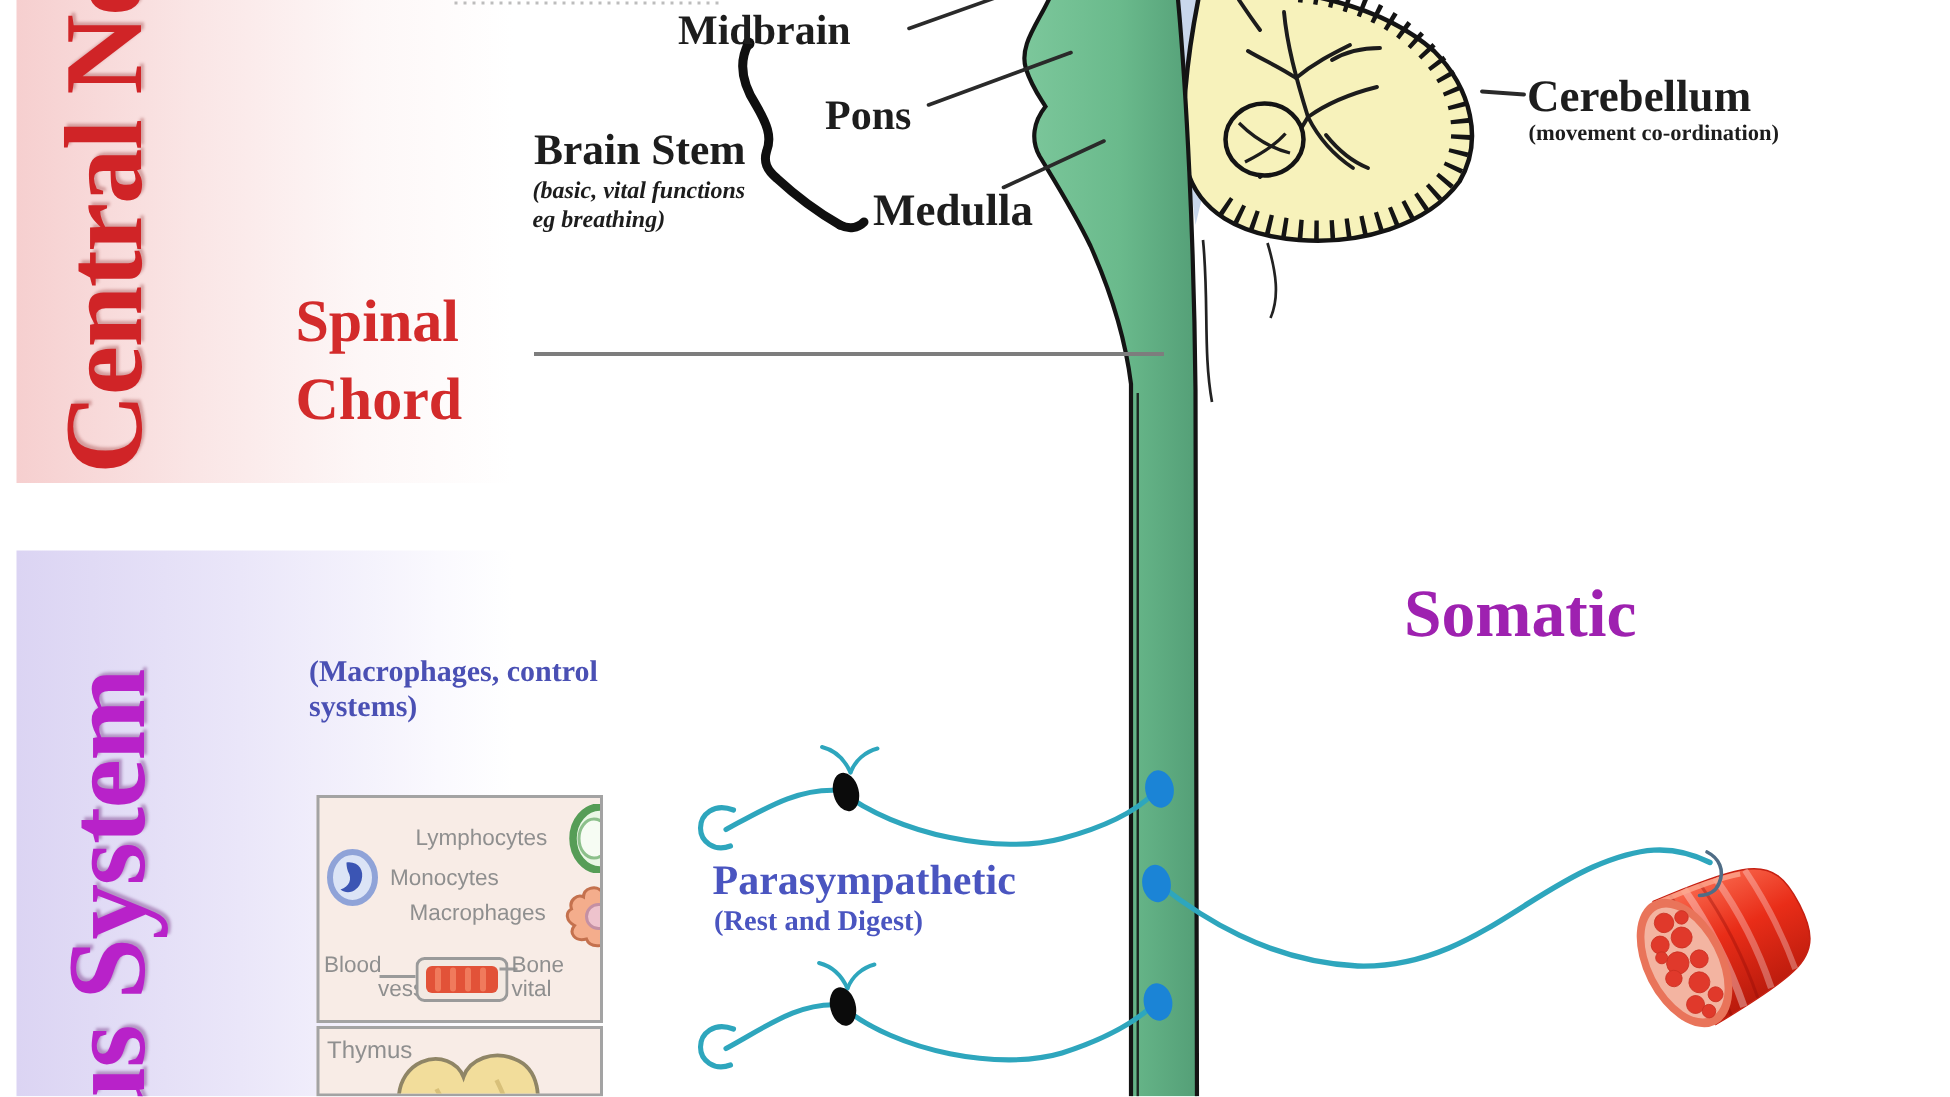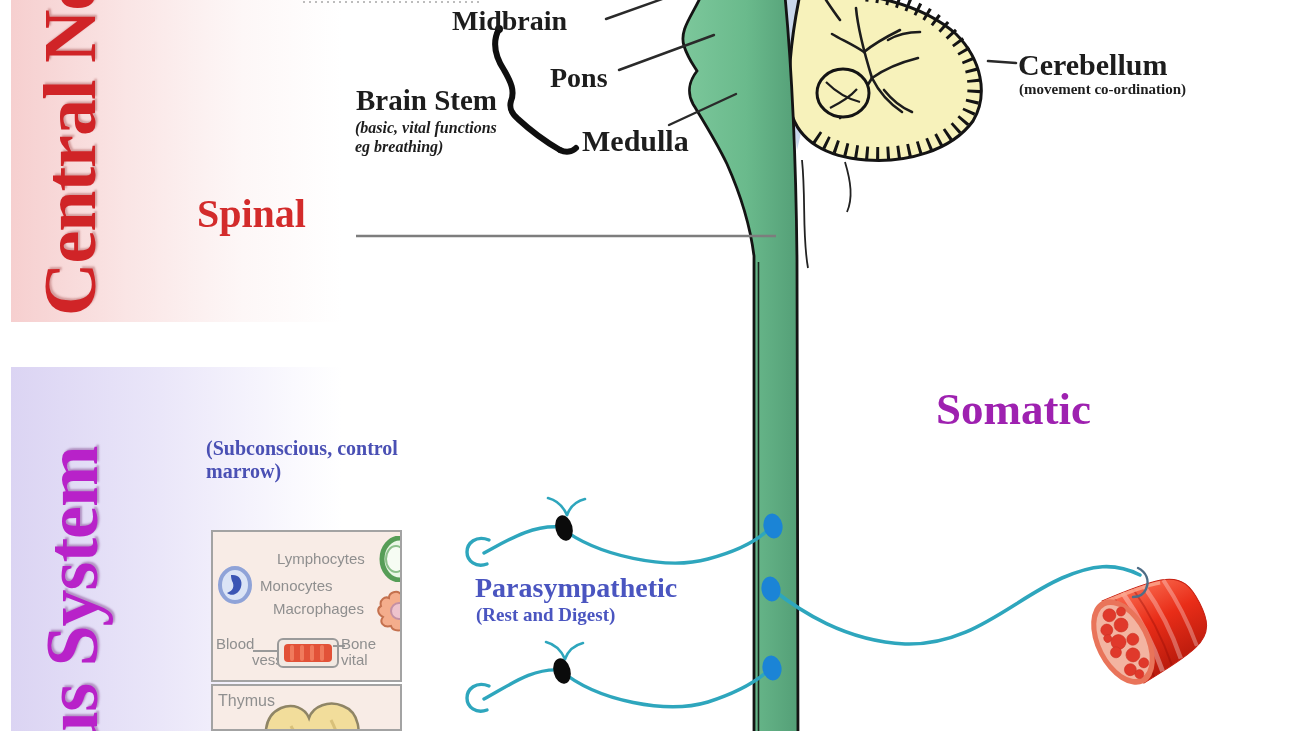--- a/index.html
+++ b/index.html
@@ -162,23 +162,24 @@
   <div class="lbl fs28" style="left:452px;top:5px;">Midbrain</div>
   <div class="lbl fs28" style="left:550px;top:62px;">Pons</div>
   <div class="lbl" style="left:356px;top:84px;font-size:29px;">Brain Stem</div>
   <div class="lbl small" style="left:355px;top:119px;">(basic, vital functions</div>
   <div class="lbl small" style="left:355px;top:138px;">eg breathing)</div>
   <div class="lbl fs30" style="left:582px;top:124px;">Medulla</div>
   <div class="lbl fs30" style="left:1018px;top:48px;">Cerebellum</div>
   <div class="lbl cereb-sub" style="left:1019px;top:81px;">(movement co-ordination)</div>
   <div class="lbl spinal" style="left:197px;top:188px;">
     <div>Spinal</div>
+    <div>Chord</div>
   </div>
 
-  <div class="lbl div-sub auto" style="left:206px;top:437px;width:240px;">(Subconscious, control marrow)</div>
+  <div class="lbl div-sub auto" style="left:206px;top:437px;width:240px;">(Macrophages, control systems)</div>
   <div class="lbl div-title soma" style="left:936px;top:383px;">Somatic</div>
   <div class="lbl para-title para" style="left:475px;top:572px;">Parasympathetic</div>
   <div class="lbl para-sub para" style="left:476px;top:604px;">(Rest and Digest)</div>
 
   <div class="ibox ibox1">
     <div class="ilbl" style="left:64px;top:19px;">Lymphocytes</div>
     <svg class="icn" style="left:166px;top:4px;" width="42" height="46" viewBox="0 0 42 46">
       <ellipse cx="21" cy="23" rx="18" ry="21" fill="#eaf7e6" stroke="#569d57" stroke-width="5"></ellipse>
       <ellipse cx="17" cy="23" rx="10" ry="13" fill="#f6fcf3" stroke="#8cc08b" stroke-width="2"></ellipse>
       <circle cx="31" cy="14" r="2.5" fill="#fff" stroke="#7ab07a"></circle>

